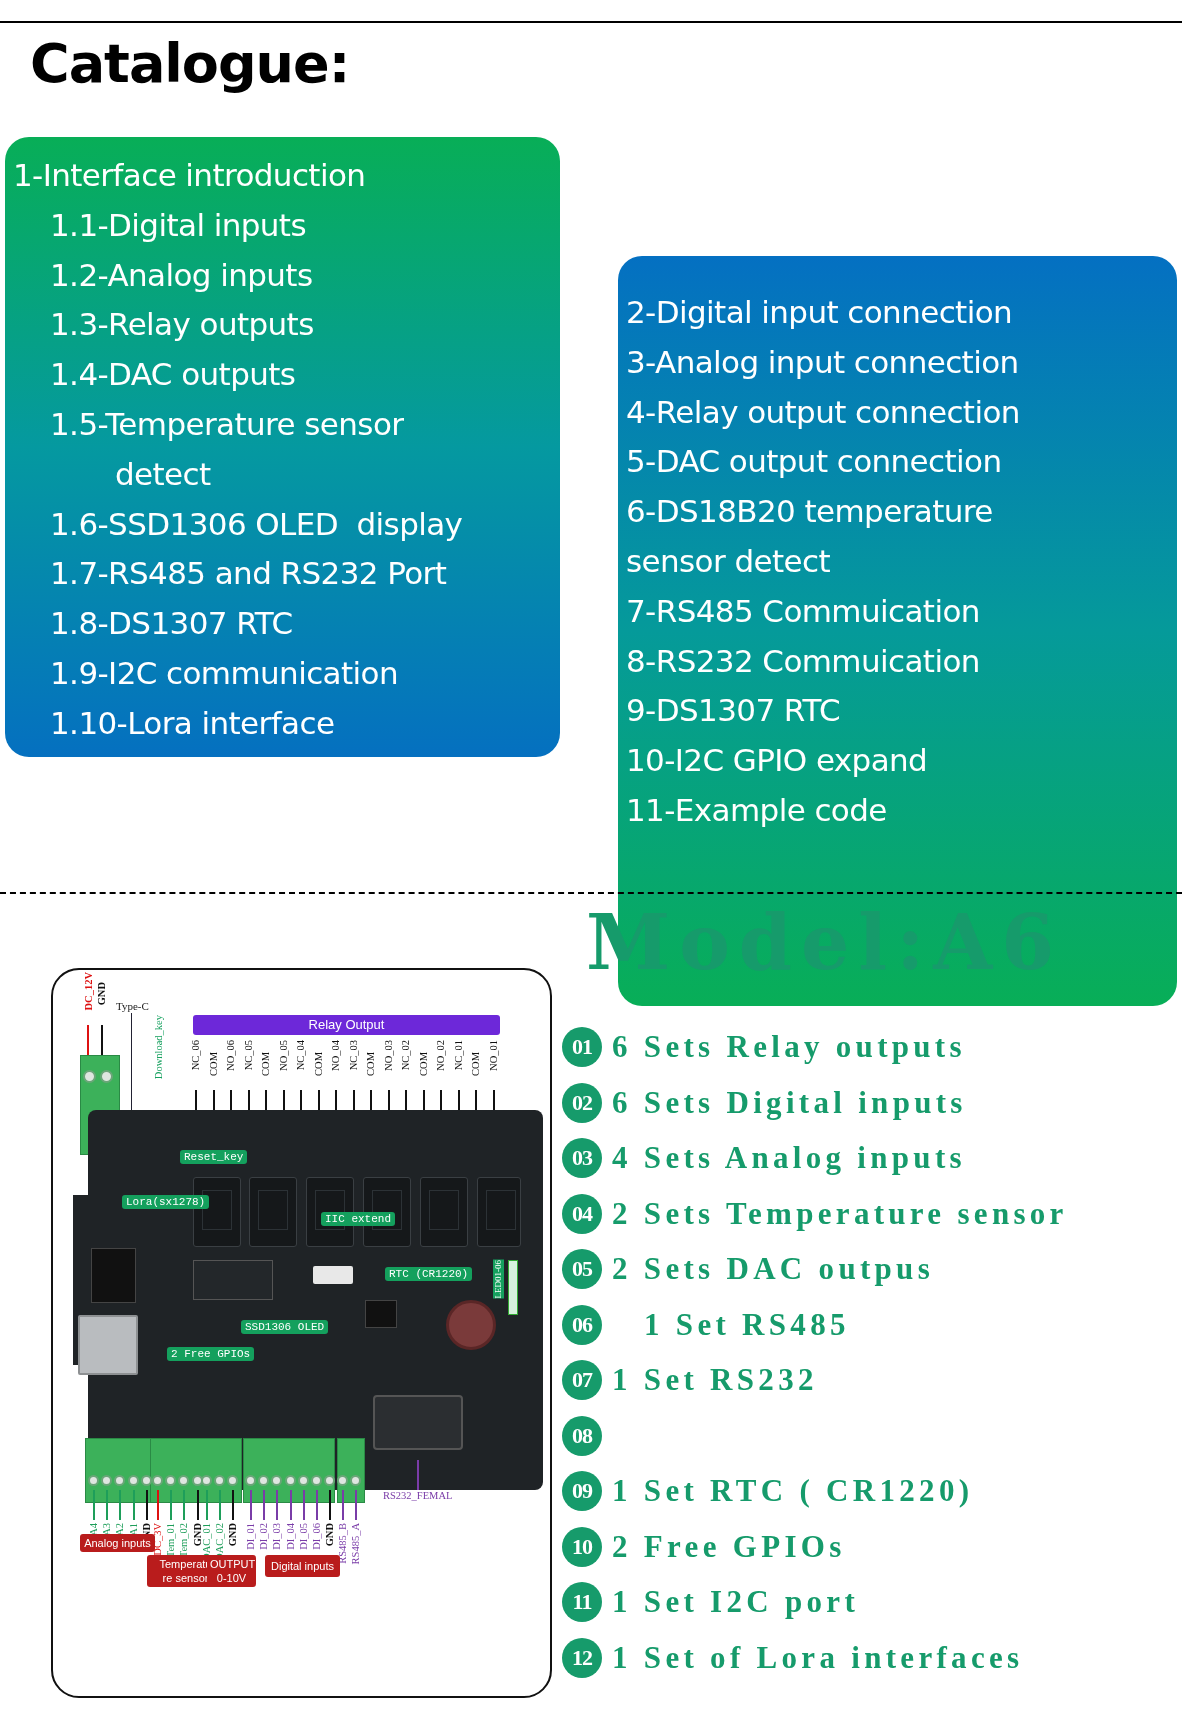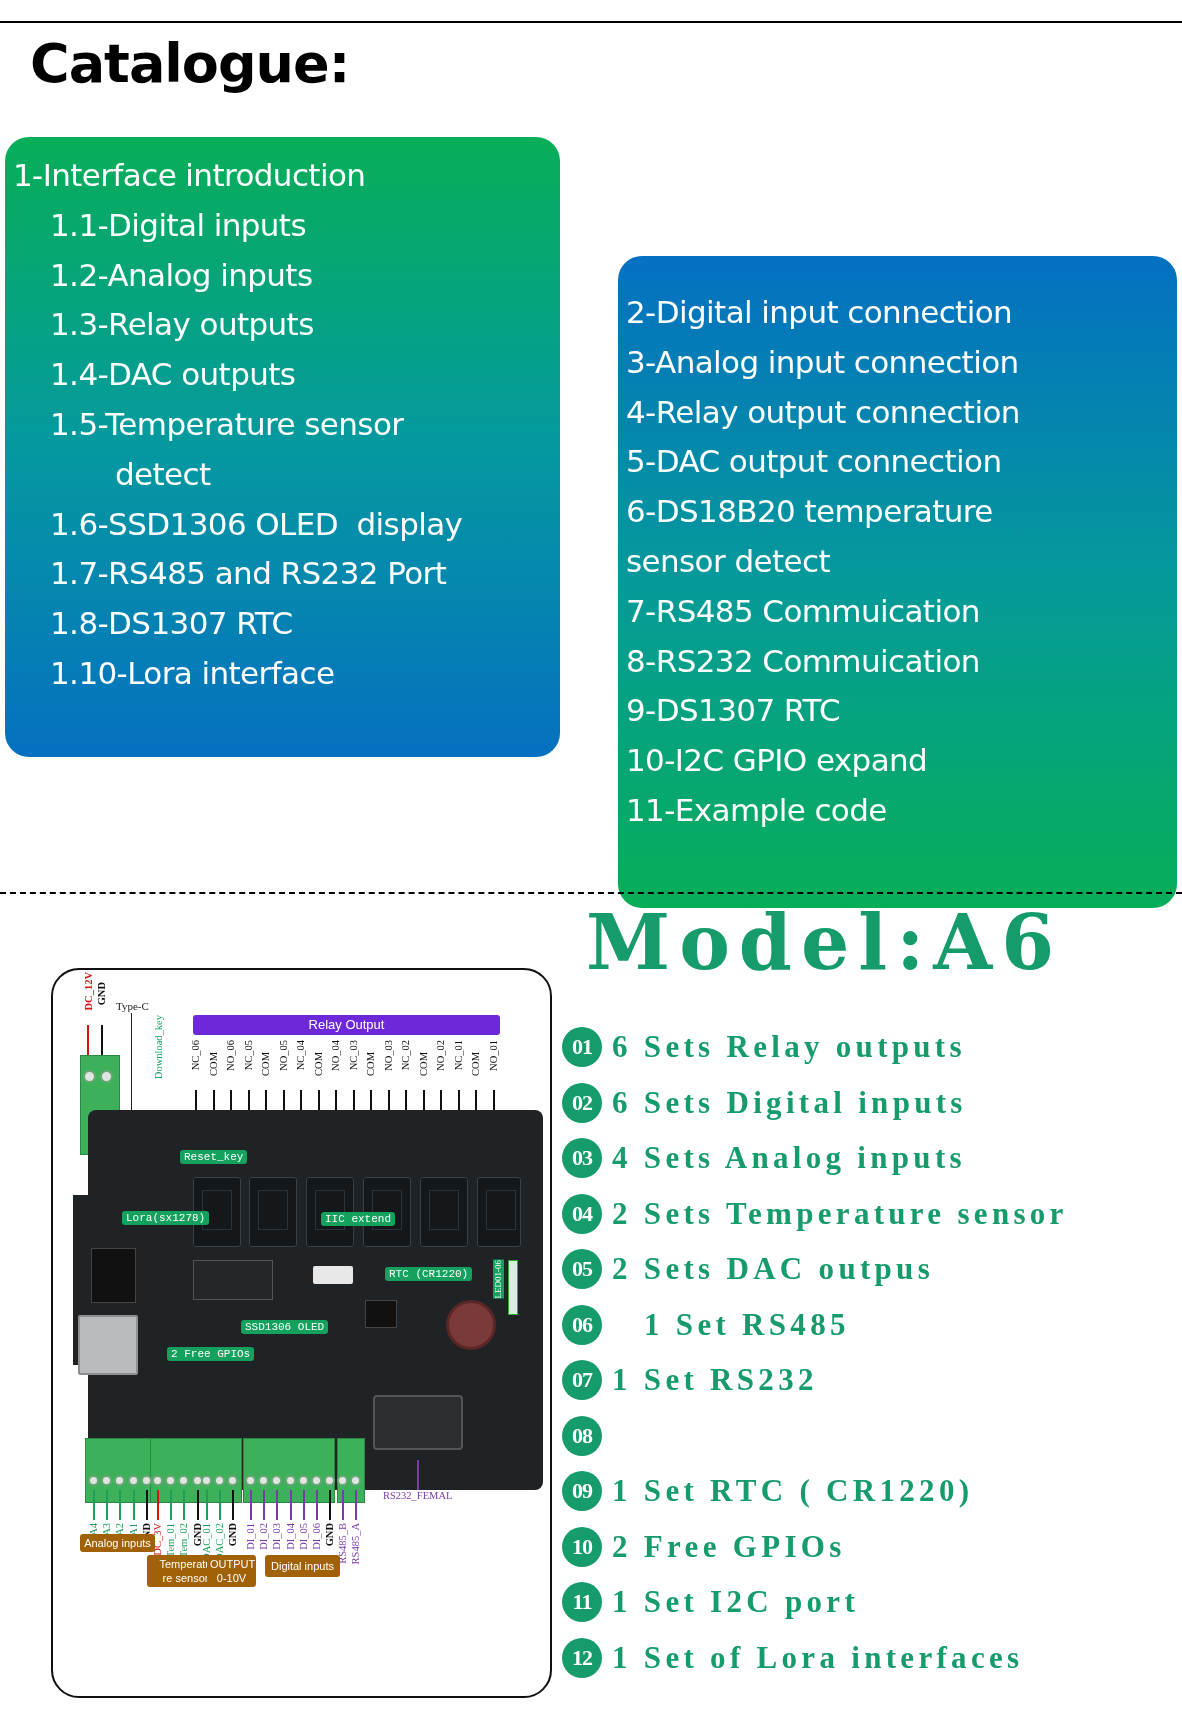--- a/index.html
+++ b/index.html
@@ -4,21 +4,21 @@
 <style>
   * { box-sizing: border-box; margin: 0; padding: 0; }
   html, body { width: 1182px; height: 1722px; background: #ffffff; overflow: hidden; }
   body { position: relative; font-family: "DejaVu Sans", "Liberation Sans", sans-serif; }
 
   .top-rule { position: absolute; left: 0; top: 21px; width: 1182px; height: 2px; background: #000; }
   .cat-title { position: absolute; left: 30px; top: 32px; font-family: "DejaVu Sans", sans-serif; font-weight: bold; font-size: 54px; color: #000; letter-spacing: -1px; }
 
   .box { position: absolute; border-radius: 24px; color: #fff; font-family: "DejaVu Sans", sans-serif; font-size: 31px; }
   .box-left { left: 5px; top: 137px; width: 555px; height: 620px; background: linear-gradient(to bottom, #08ae57 0%, #0599a0 50%, #0570c0 100%); padding-top: 14px; }
-  .box-right { left: 618px; top: 256px; width: 559px; height: 652px; background: linear-gradient(to bottom, #0470c2 0%, #059a9a 50%, #08ae57 100%); padding-top: 32px; }
+  .box-right { left: 618px; top: 256px; width: 559px; height: 750px; background: linear-gradient(to bottom, #0470c2 0%, #059a9a 50%, #08ae57 100%); padding-top: 32px; }
   .box .row { height: 49.8px; line-height: 49.8px; white-space: pre; letter-spacing: -0.6px; }
   .box-left .row { padding-left: 8px; }
   .box-left .row.l1 { padding-left: 45px; }
   .box-left .row.l2 { padding-left: 110px; }
   .box-right .row { padding-left: 8px; height: 49.8px; }
   .box-right .row.l2 { }
 
   .dash-rule { position: absolute; left: 0; top: 892px; width: 1182px; height: 0; border-top: 2px dashed #000; }
 
   .model-title { position: absolute; left: 586px; top: 898px; font-family: "DejaVu Serif", "Liberation Serif", serif; font-weight: bold; font-size: 76px; color: #169b6b; letter-spacing: 9px; }
@@ -34,21 +34,21 @@
   .pcb-cut-l { position: absolute; left: 20px; top: 225px; width: 20px; height: 170px; background: #1f2326; }
   .lbl-green { position: absolute; background: #14a05d; color: #fff; font-family: "Liberation Sans", sans-serif; font-size: 11px; border-radius: 3px; padding: 1px 4px; white-space: nowrap; }
   .lbl-mono { font-family: "Liberation Mono", monospace; font-size: 11px; }
   .relay-banner { position: absolute; left: 140px; top: 45px; width: 307px; height: 20px; background: #6d28d9; color: #fff; border-radius: 3px; text-align: center; font-family: "Liberation Sans", sans-serif; font-size: 13px; line-height: 20px; }
   .vtext { position: absolute; writing-mode: vertical-rl; transform: rotate(180deg); font-family: "Liberation Serif", serif; font-size: 10.5px; white-space: nowrap; line-height: 11px; }
   .terminal { position: absolute; background: #3cb15a; border: 1px solid #2a8a45; }
   .screw { position: absolute; width: 13px; height: 13px; border-radius: 50%; background: #dfe6e0; border: 2px solid #6aa678; }
   .relay { position: absolute; width: 48px; height: 70px; background: #15181a; border: 1px solid #3a3f43; border-radius: 3px; }
   .relay span { position: absolute; left: 8px; top: 12px; width: 30px; height: 40px; border: 1px solid #2c3236; }
   .wire { position: absolute; width: 2px; }
-  .bottom-lbl { position: absolute; background: #a16207; color: #fff; font-family: "Liberation Sans", sans-serif; font-size: 11px; text-align: center; border-radius: 3px; line-height: 14px; padding: 2px 3px; }
+  .bottom-lbl { position: absolute; background: #b91c1c; color: #fff; font-family: "Liberation Sans", sans-serif; font-size: 11px; text-align: center; border-radius: 3px; line-height: 14px; padding: 2px 3px; }
   .chip { position: absolute; background: #111; border: 1px solid #444; }
   .esp { position: absolute; background: #b9bcbf; border: 2px solid #8d9092; border-radius: 2px; }
   .coin { position: absolute; width: 50px; height: 50px; border-radius: 50%; background: #7a3a3a; border: 3px solid #5a2626; }
   .db9 { position: absolute; background: #2b2e31; border: 2px solid #555; border-radius: 4px; }
   .oled { position: absolute; border: 1px solid #555; background: #23272a; }
 </style>
 </head>
 <body>
 
 <div class="top-rule"></div>
@@ -58,20 +58,21 @@
     <div class="row l0">1-Interface introduction</div>
     <div class="row l1">1.1-Digital inputs</div>
     <div class="row l1">1.2-Analog inputs</div>
     <div class="row l1">1.3-Relay outputs</div>
     <div class="row l1">1.4-DAC outputs</div>
     <div class="row l1">1.5-Temperature sensor</div>
     <div class="row l2">detect</div>
     <div class="row l1">1.6-SSD1306 OLED  display</div>
     <div class="row l1">1.7-RS485 and RS232 Port</div>
     <div class="row l1">1.8-DS1307 RTC</div>
+    <div class="row l1">1.9-I2C communication</div>
     <div class="row l1">1.10-Lora interface</div>
   </div>
 <div class="box box-right" id="boxRight">
     <div class="row l0">2-Digital input connection</div>
     <div class="row l0">3-Analog input connection</div>
     <div class="row l0">4-Relay output connection</div>
     <div class="row l0">5-DAC output connection</div>
     <div class="row l0">6-DS18B20 temperature</div>
     <div class="row l2">sensor detect</div>
     <div class="row l0">7-RS485 Commuication</div>
@@ -234,21 +235,21 @@
   <div class="esp" style="left:25px; top:345px; width:60px; height:60px;"></div>
   <div class="oled" style="left:140px; top:290px; width:80px; height:40px;"></div>
   <div style="position:absolute; left:260px; top:296px; width:40px; height:18px; background:#e8e8e8; border-radius:2px;"></div>
   <div class="chip" style="left:312px; top:330px; width:32px; height:28px;"></div>
   <div class="coin" style="left:393px; top:330px;"></div>
   <div style="position:absolute; left:455px; top:290px; width:10px; height:55px; background:#d7f0dd; border:1px solid #3a3;"></div>
   <div class="vtext lbl-mono" style="left:440px; top:290px; color:#fff; background:#15a05e; font-size:9px;">LED01-06</div>
   <div class="db9" style="left:320px; top:425px; width:90px; height:55px;"></div>
 
   <div class="lbl-green lbl-mono" style="left:127px; top:180px;">Reset_key</div>
-  <div class="lbl-green lbl-mono" style="left:69px; top:225px;margin-top:16px;">Lora(sx1278)</div>
+  <div class="lbl-green lbl-mono" style="left:69px; top:225px;">Lora(sx1278)</div>
   <div class="lbl-green lbl-mono" style="left:268px; top:242px;">IIC extend</div>
   <div class="lbl-green lbl-mono" style="left:332px; top:297px;">RTC (CR1220)</div>
   <div class="lbl-green lbl-mono" style="left:188px; top:350px;">SSD1306 OLED</div>
   <div class="lbl-green lbl-mono" style="left:114px; top:377px;">2 Free GPIOs</div>
 
   <div class="terminal" style="left:32px; top:468px; width:76px; height:65px;"></div>
   <div class="terminal" style="left:97px; top:468px; width:92px; height:65px;"></div>
   <div class="terminal" style="left:190px; top:468px; width:92px; height:65px;"></div>
   <div class="terminal" style="left:284px; top:468px; width:28px; height:65px;"></div>
   <div id="bottomPins">

